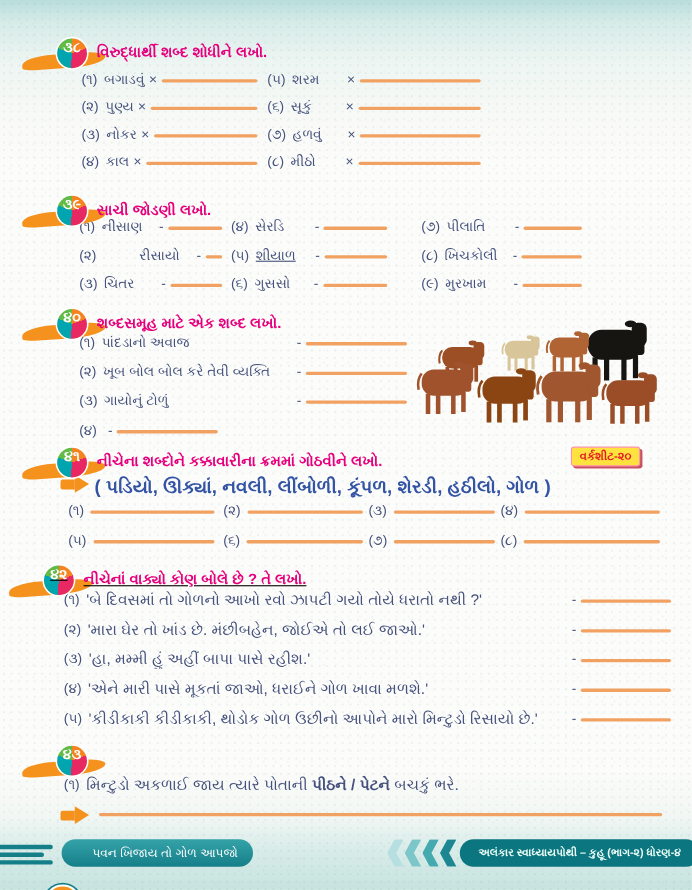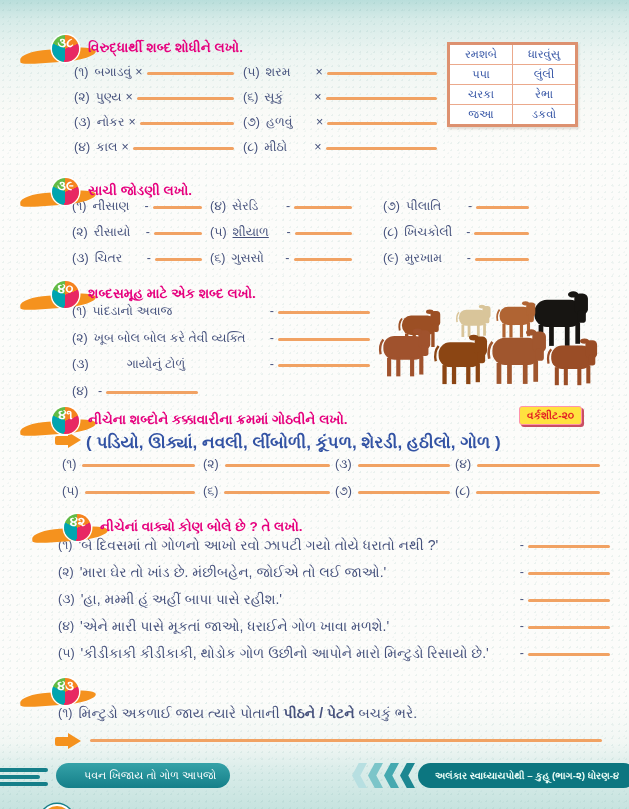--- a/index.html
+++ b/index.html
@@ -57,40 +57,20 @@
 <div class="page">
 
   <div class="qhead" style="left:52px;top:33px;">
     <div class="swoosh"></div>
     <div class="badge">
         <span>૩૮</span>
       </div>
     <div class="qtitle">વિરુદ્ધાર્થી શબ્દ શોધીને લખો.</div>
   </div>
 
-  <table class="wbank">
-    <tbody>
-        <tr>
-      <td>રમશબે</td>
-      <td>ધારવુંસુ</td>
-        </tr>
-    <tr>
-      <td>પપા</td>
-      <td>લુંલી</td>
-        </tr>
-    <tr>
-      <td>ચરકા</td>
-      <td>રેભા</td>
-        </tr>
-    <tr>
-      <td>જઆ</td>
-      <td>ડકવો</td>
-        </tr>
-  </tbody>
-    </table>
 
   <div class="row" style="left:74px;top:64px;width:160px;">
     <span class="lbl">(૧)</span>
     <span class="word">બગાડવું</span>
     <span class="cross">×</span>
     <span class="blank"></span>
   </div>
   <div class="row" style="left:74px;top:89px;width:160px;">
     <span class="lbl">(૨)</span>
     <span class="word">પુણ્ય</span>
@@ -144,21 +124,21 @@
   </div>
 
   <div class="row" style="left:72px;top:198px;width:130px;">
     <span class="lbl">(૧)</span>
     <span class="word" style="width:48px;">નીસાણ</span>
     <span class="dash">-</span>
     <span class="blank"></span>
   </div>
   <div class="row" style="left:72px;top:224px;width:130px;">
     <span class="lbl">(૨)</span>
-    <span class="word" style="width:48px;">રીસાયો</span>
+    <span class="word" style="width:48px;margin-left:33px;">રીસાયો</span>
     <span class="dash">-</span>
     <span class="blank"></span>
   </div>
   <div class="row" style="left:72px;top:250px;width:130px;">
     <span class="lbl">(૩)</span>
     <span class="word" style="width:48px;">ચિતર</span>
     <span class="dash">-</span>
     <span class="blank"></span>
   </div>
   <div class="row" style="left:210px;top:198px;width:142px;">
@@ -213,21 +193,21 @@
     <span class="blank fixed" style="width:92px;"></span>
   </div>
   <div class="row" style="left:72px;top:330px;width:298px;">
     <span class="lbl">(૨)</span>
     <span class="word" style="flex:1;">ખૂબ બોલ બોલ કરે તેવી વ્યક્તિ</span>
     <span class="dash">-</span>
     <span class="blank fixed" style="width:92px;"></span>
   </div>
   <div class="row" style="left:72px;top:356px;width:298px;">
     <span class="lbl">(૩)</span>
-    <span class="word" style="flex:1;margin-left:32px;">ગાયોનું ટોળું</span>
+    <span class="word" style="flex:1;">ગાયોનું ટોળું</span>
     <span class="dash">-</span>
     <span class="blank fixed" style="width:92px;"></span>
   </div>
   <div class="row" style="left:72px;top:383px;width:298px;">
     <span class="lbl">(૪)</span>
     <span class="dash">-</span>
     <span class="blank fixed" style="width:92px;"></span>
   </div>
 
   <svg class="cattle" style="left:376px;top:283px;" width="240" height="115" viewBox="0 0 240 115">
@@ -295,21 +275,21 @@
   </div>
   <div class="row" style="left:335px;top:483px;width:115px;">
     <span class="lbl">(૭)</span>
     <span class="blank"></span>
   </div>
   <div class="row" style="left:455px;top:483px;width:145px;">
     <span class="lbl">(૮)</span>
     <span class="blank"></span>
   </div>
 
-  <div class="qhead" style="left:64px;top:512px;">
+  <div class="qhead" style="left:40px;top:512px;text-decoration:underline;">
     <div class="swoosh"></div>
     <div class="badge">
         <span>૪૨</span>
       </div>
     <div class="qtitle">નીચેનાં વાક્યો કોણ બોલે છે ? તે લખો.</div>
   </div>
 
   <div class="row" style="left:58px;top:537px;width:552px;">
     <span class="lbl">(૧)</span>
     <span class="quote">'બે દિવસમાં તો ગોળનો આખો રવો ઝાપટી ગયો તોયે ધરાતો નથી ?'</span>

